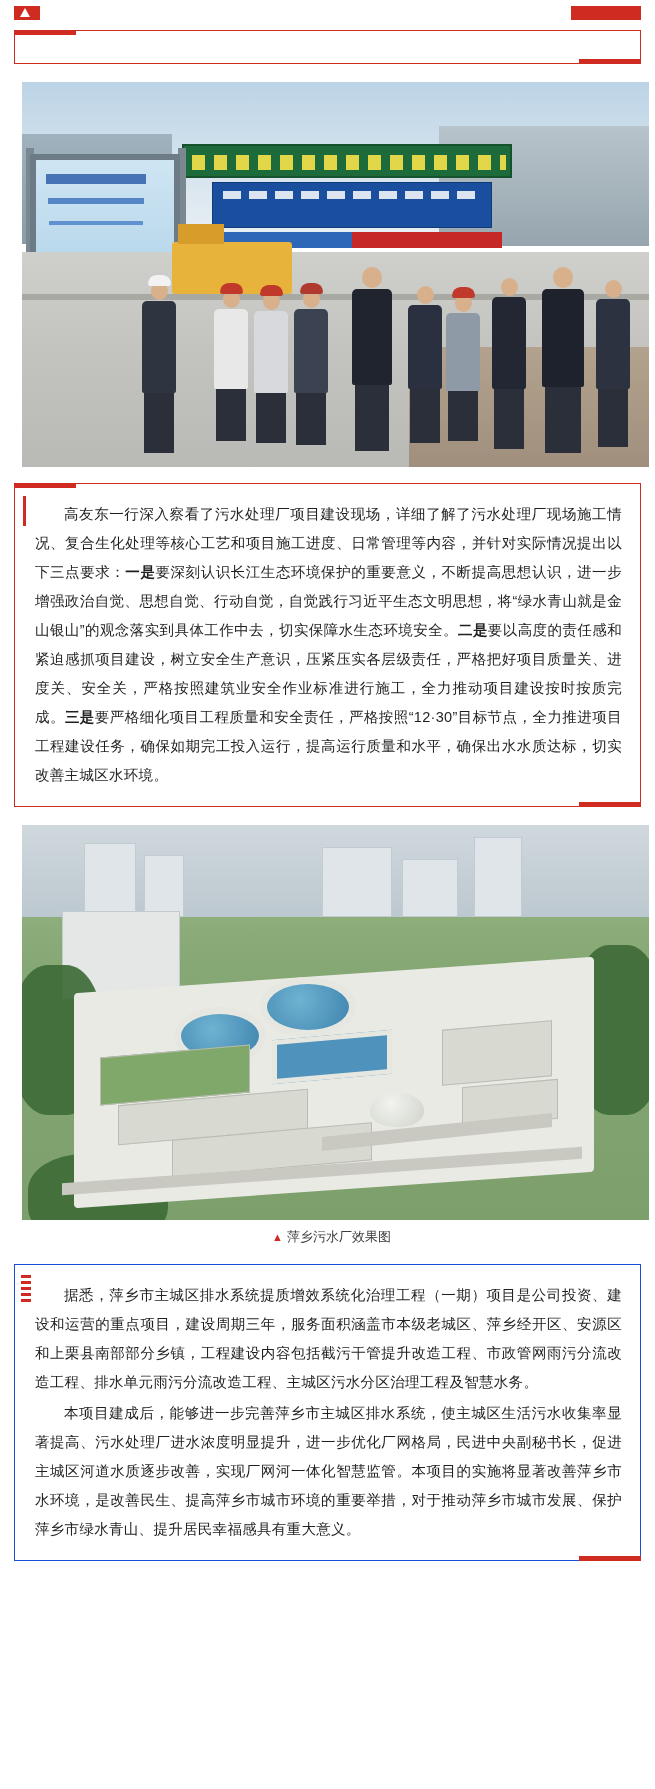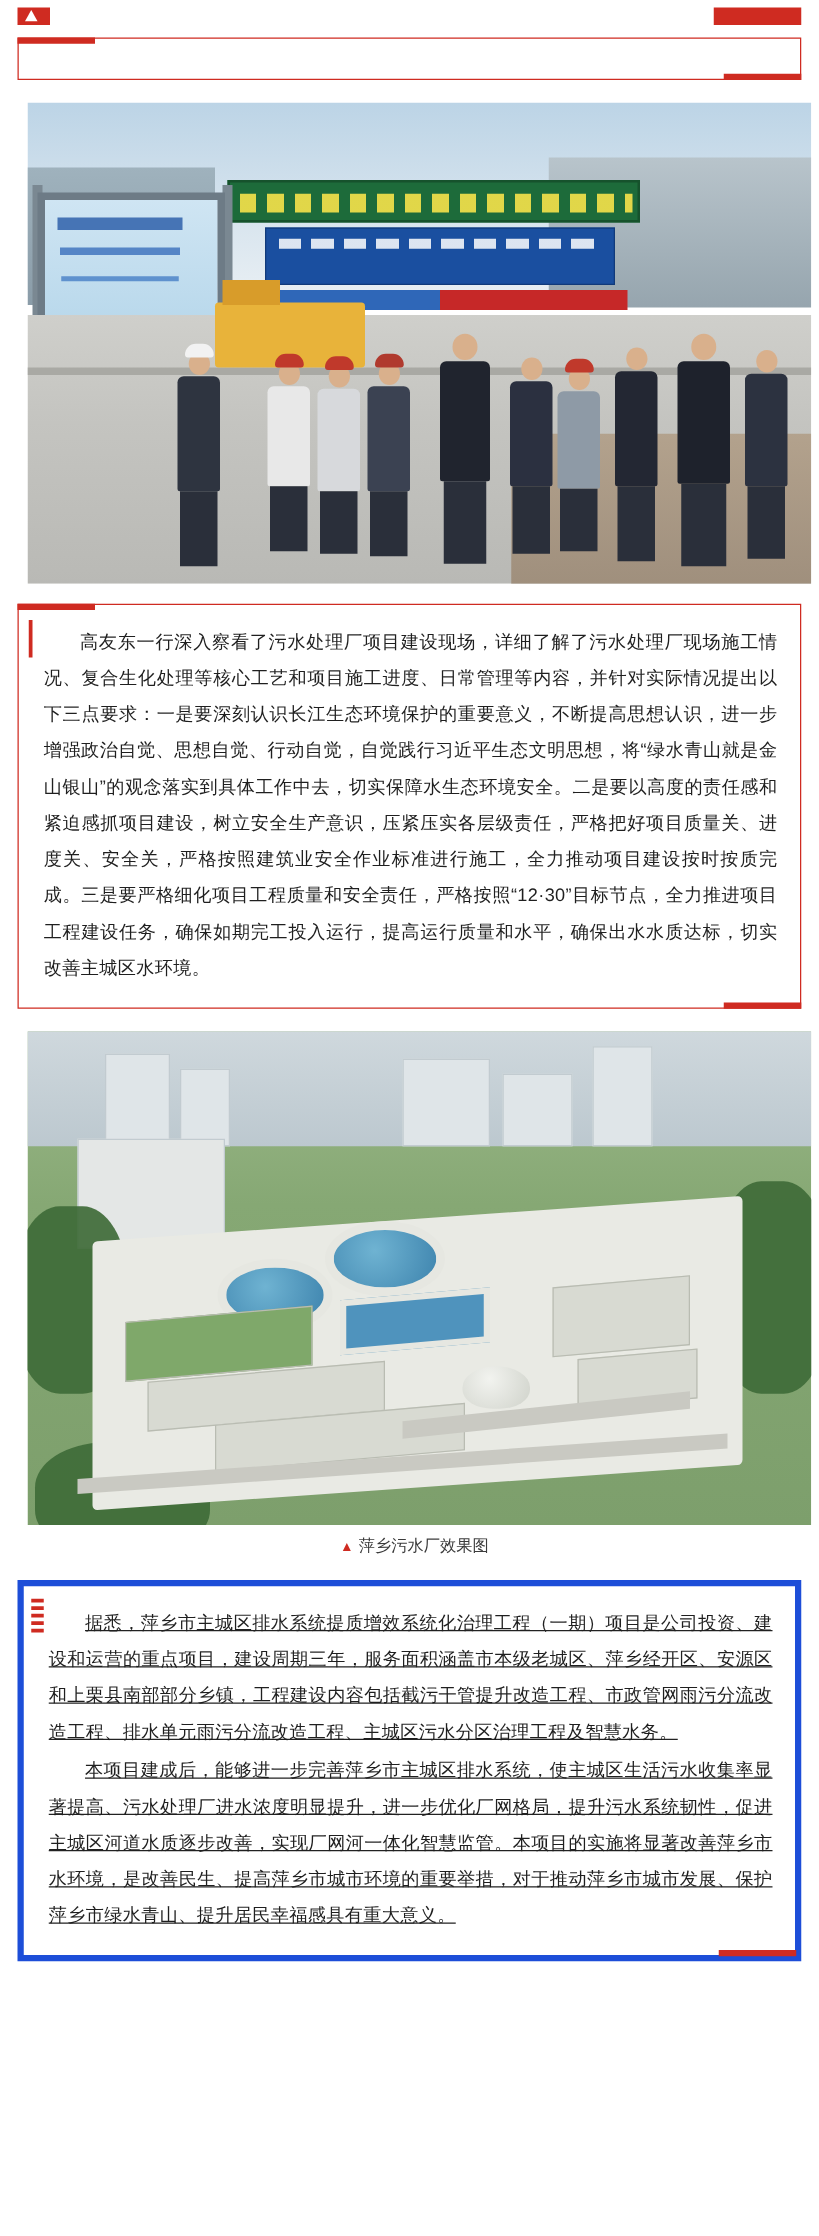--- a/index.html
+++ b/index.html
@@ -84,38 +84,37 @@
     margin: 0;
     font-size: 14.5px;
     line-height: 29px;
     text-align: justify;
     text-justify: inter-ideograph;
     letter-spacing: 0.3px;
     color: #1f1f1f;
   }
   .card p + p { margin-top: 2px; }
   .indent { text-indent: 2em; }
-  .b { font-weight: normal; }
+  .b { font-weight: bold; }
 
   
   .card.accent-left:before {
     content: "";
     position: absolute;
     left: 8px;
     top: 14px;
     bottom: 14px;
     width: 3px;
     background: #cf2b21;
     display: none;
   }
 
   
   .card.striped {
-    border: 5px solid #1d4ed8;
-    text-decoration: underline;
+    border: 1px solid #1d4ed8;
   }
   .stripes {
     position: absolute;
     left: 6px;
     top: 10px;
     width: 10px;
     height: 34px;
   }
   .stripes i {
     display: block;
@@ -438,17 +437,17 @@
   <div class="card striped">
     <span class="tick-bottom"></span>
     <div class="stripes">
       <i></i>
       <i></i>
       <i></i>
       <i></i>
       <i></i>
     </div>
     <p class="indent">据悉，萍乡市主城区排水系统提质增效系统化治理工程（一期）项目是公司投资、建设和运营的重点项目，建设周期三年，服务面积涵盖市本级老城区、萍乡经开区、安源区和上栗县南部部分乡镇，工程建设内容包括截污干管提升改造工程、市政管网雨污分流改造工程、排水单元雨污分流改造工程、主城区污水分区治理工程及智慧水务。</p>
-    <p class="indent">本项目建成后，能够进一步完善萍乡市主城区排水系统，使主城区生活污水收集率显著提高、污水处理厂进水浓度明显提升，进一步优化厂网格局，提升污水系统韧性，促进主城区河道水质逐步改善，实现厂网河一体化智慧监管。本项目的实施将显著改善萍乡市水环境，是改善民生、提高萍乡市城市环境的重要举措，对于推动萍乡市城市发展、保护萍乡市绿水青山、提升居民幸福感具有重大意义。</p>
+    <p class="indent">本项目建成后，能够进一步完善萍乡市主城区排水系统，使主城区生活污水收集率显著提高、污水处理厂进水浓度明显提升，进一步优化厂网格局，民进中央副秘书长，促进主城区河道水质逐步改善，实现厂网河一体化智慧监管。本项目的实施将显著改善萍乡市水环境，是改善民生、提高萍乡市城市环境的重要举措，对于推动萍乡市城市发展、保护萍乡市绿水青山、提升居民幸福感具有重大意义。</p>
   </div>
 
   <div class="spacer"></div>
 </div>
 
 </body></html>

